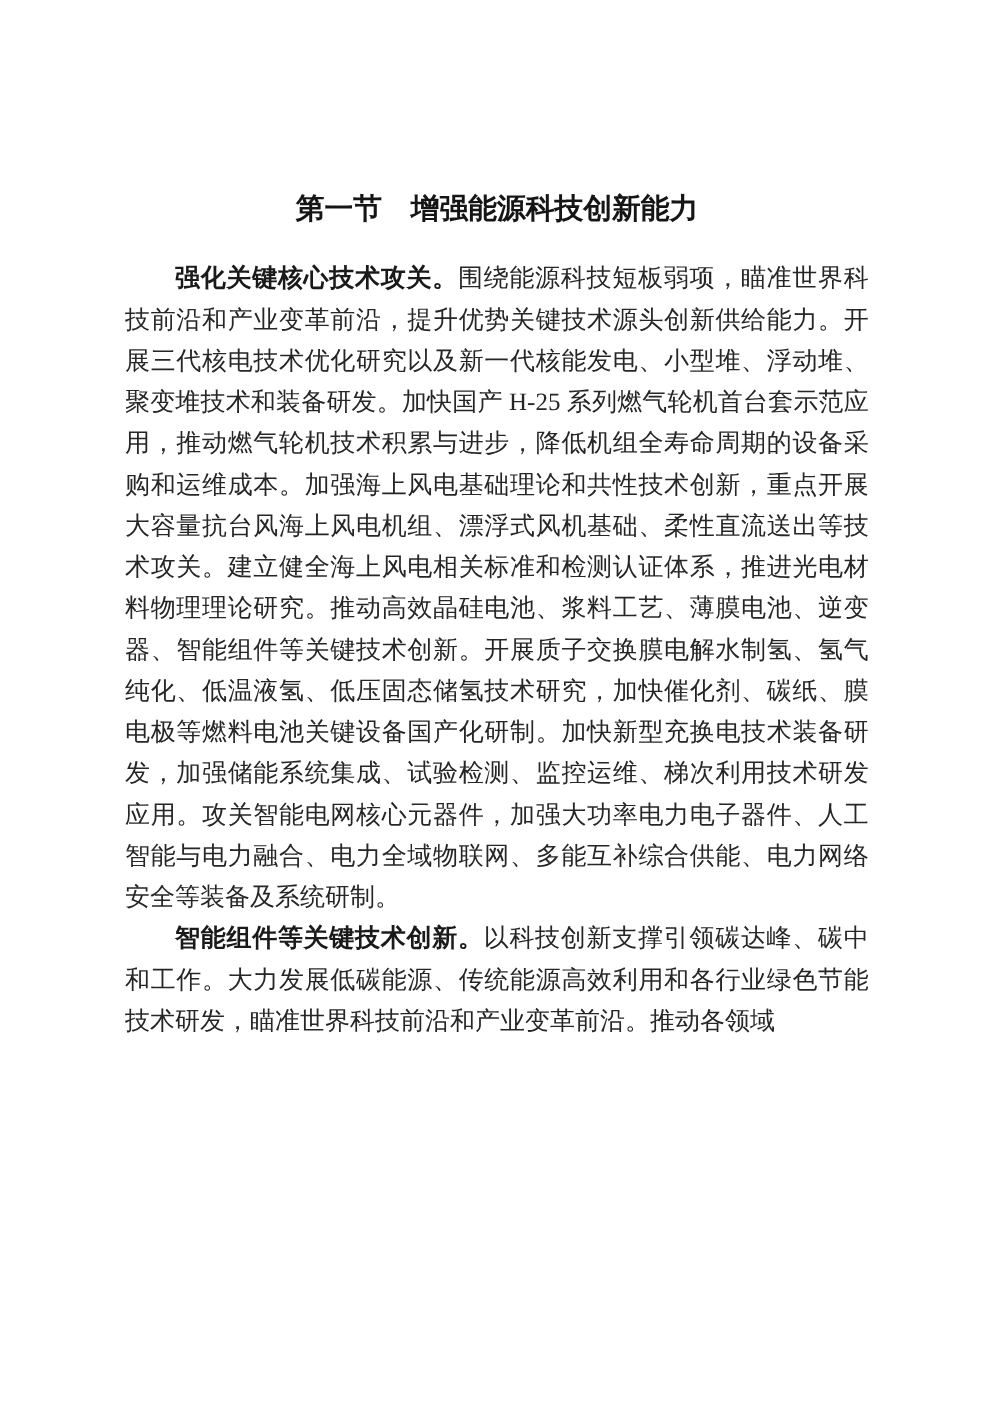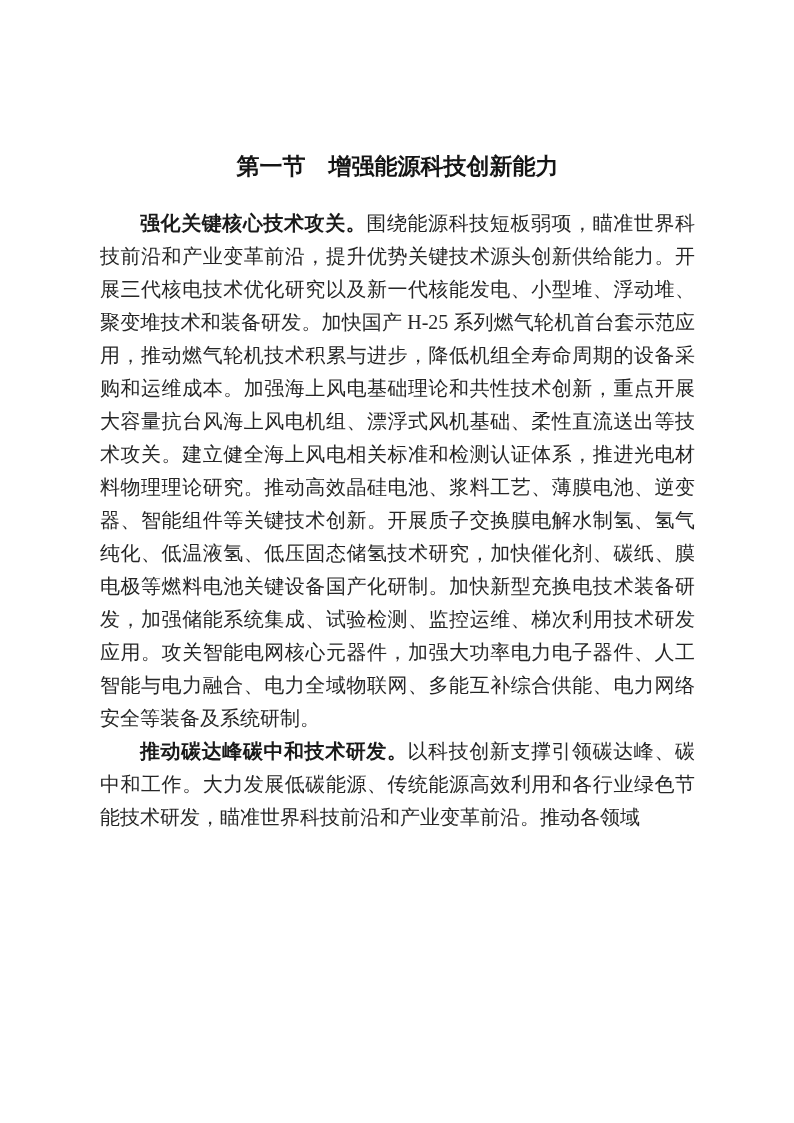--- a/index.html
+++ b/index.html
@@ -56,17 +56,17 @@
 </style>
 </head>
 <body>
 
 <div class="page">
   <div class="content">
     <h1 class="section-heading">第一节　增强能源科技创新能力</h1>
 
     <p class="para"><span class="lead">强化关键核心技术攻关。</span><span>围绕能源科技短板弱项，瞄准世界科技前沿和产业变革前沿，提升优势关键技术源头创新供给能力。开展三代核电技术优化研究以及新一代核能发电、小型堆、浮动堆、聚变堆技术和装备研发。加快国产 H-25 系列燃气轮机首台套示范应用，推动燃气轮机技术积累与进步，降低机组全寿命周期的设备采购和运维成本。加强海上风电基础理论和共性技术创新，重点开展大容量抗台风海上风电机组、漂浮式风机基础、柔性直流送出等技术攻关。建立健全海上风电相关标准和检测认证体系，推进光电材料物理理论研究。推动高效晶硅电池、浆料工艺、薄膜电池、逆变器、智能组件等关键技术创新。开展质子交换膜电解水制氢、氢气纯化、低温液氢、低压固态储氢技术研究，加快催化剂、碳纸、膜电极等燃料电池关键设备国产化研制。加快新型充换电技术装备研发，加强储能系统集成、试验检测、监控运维、梯次利用技术研发应用。攻关智能电网核心元器件，加强大功率电力电子器件、人工智能与电力融合、电力全域物联网、多能互补综合供能、电力网络安全等装备及系统研制。</span></p>
 
-    <p class="para"><span class="lead">推动碳达峰碳中和技术研发。</span><span>以科技创新支撑引领碳达峰、碳中和工作。大力发展低碳能源、传统能源高效利用和各行业绿色节能技术研发，瞄准世界科技前沿和产业变革前沿。推动各领域</span></p>
+    <p class="para"><span class="lead">智能组件等关键技术创新。</span><span>以科技创新支撑引领碳达峰、碳中和工作。大力发展低碳能源、传统能源高效利用和各行业绿色节能技术研发，瞄准世界科技前沿和产业变革前沿。推动各领域</span></p>
   </div>
 
   <div class="page-number">— 31 —</div>
 </div>
 
 </body></html>

